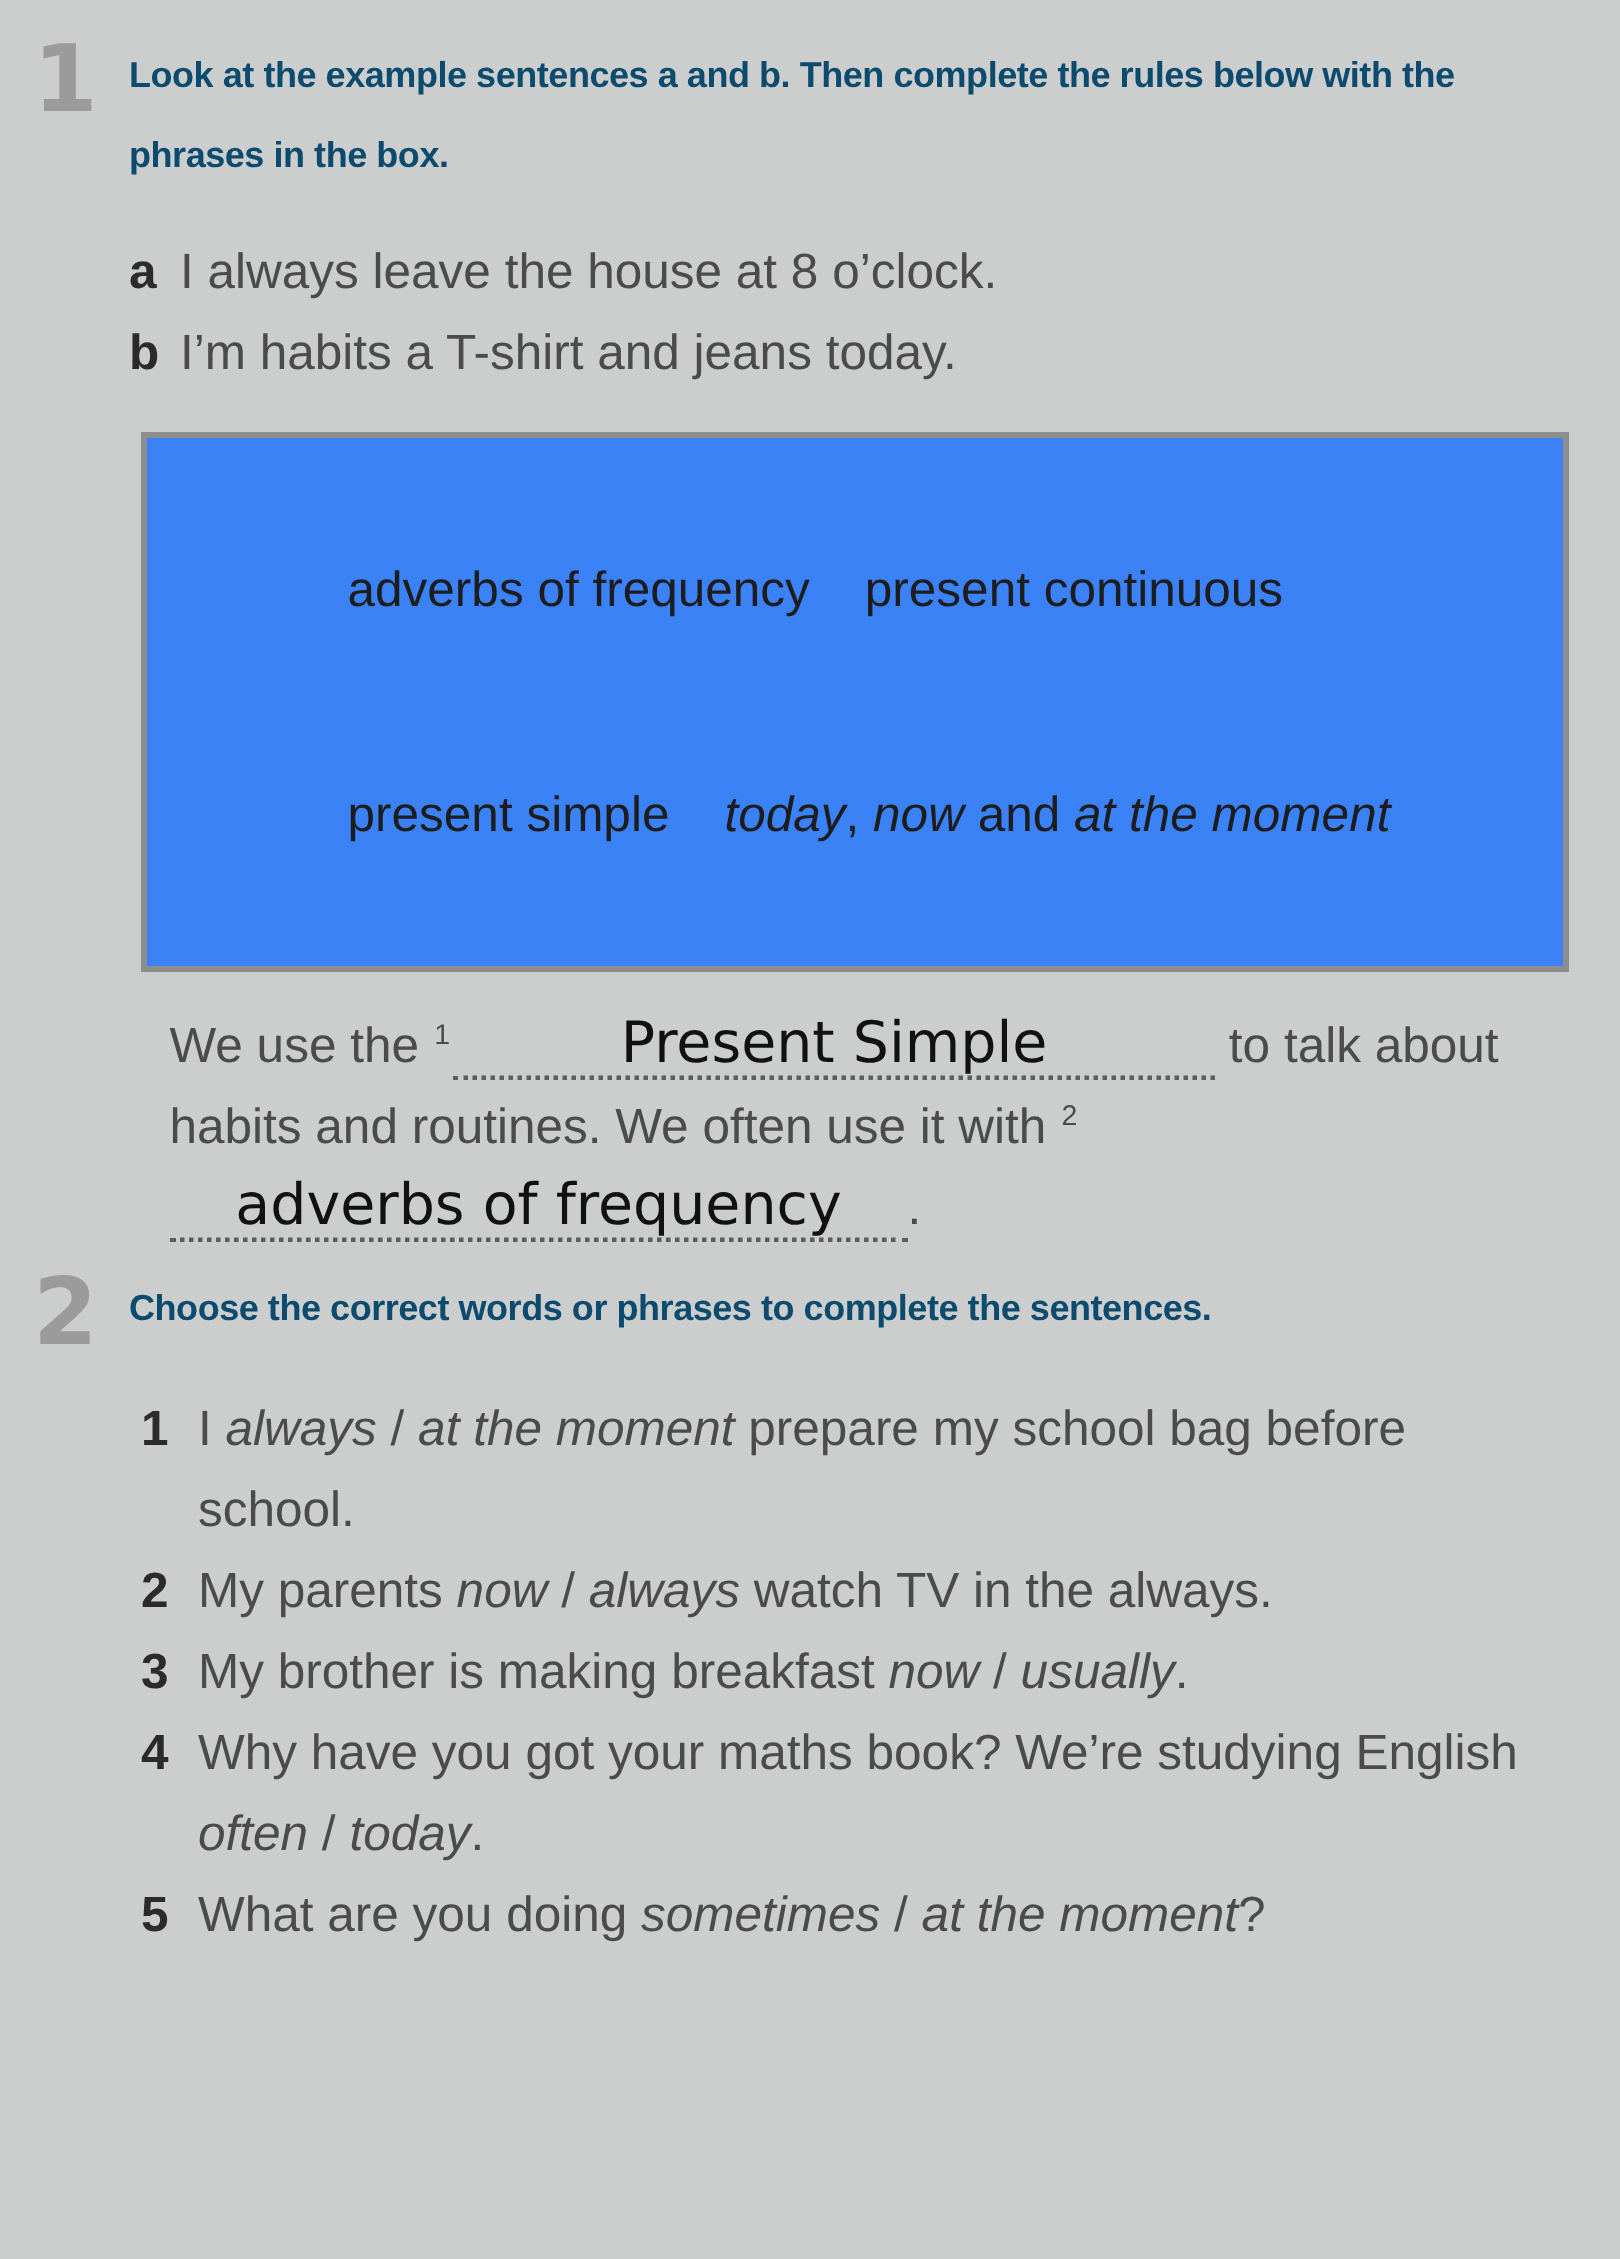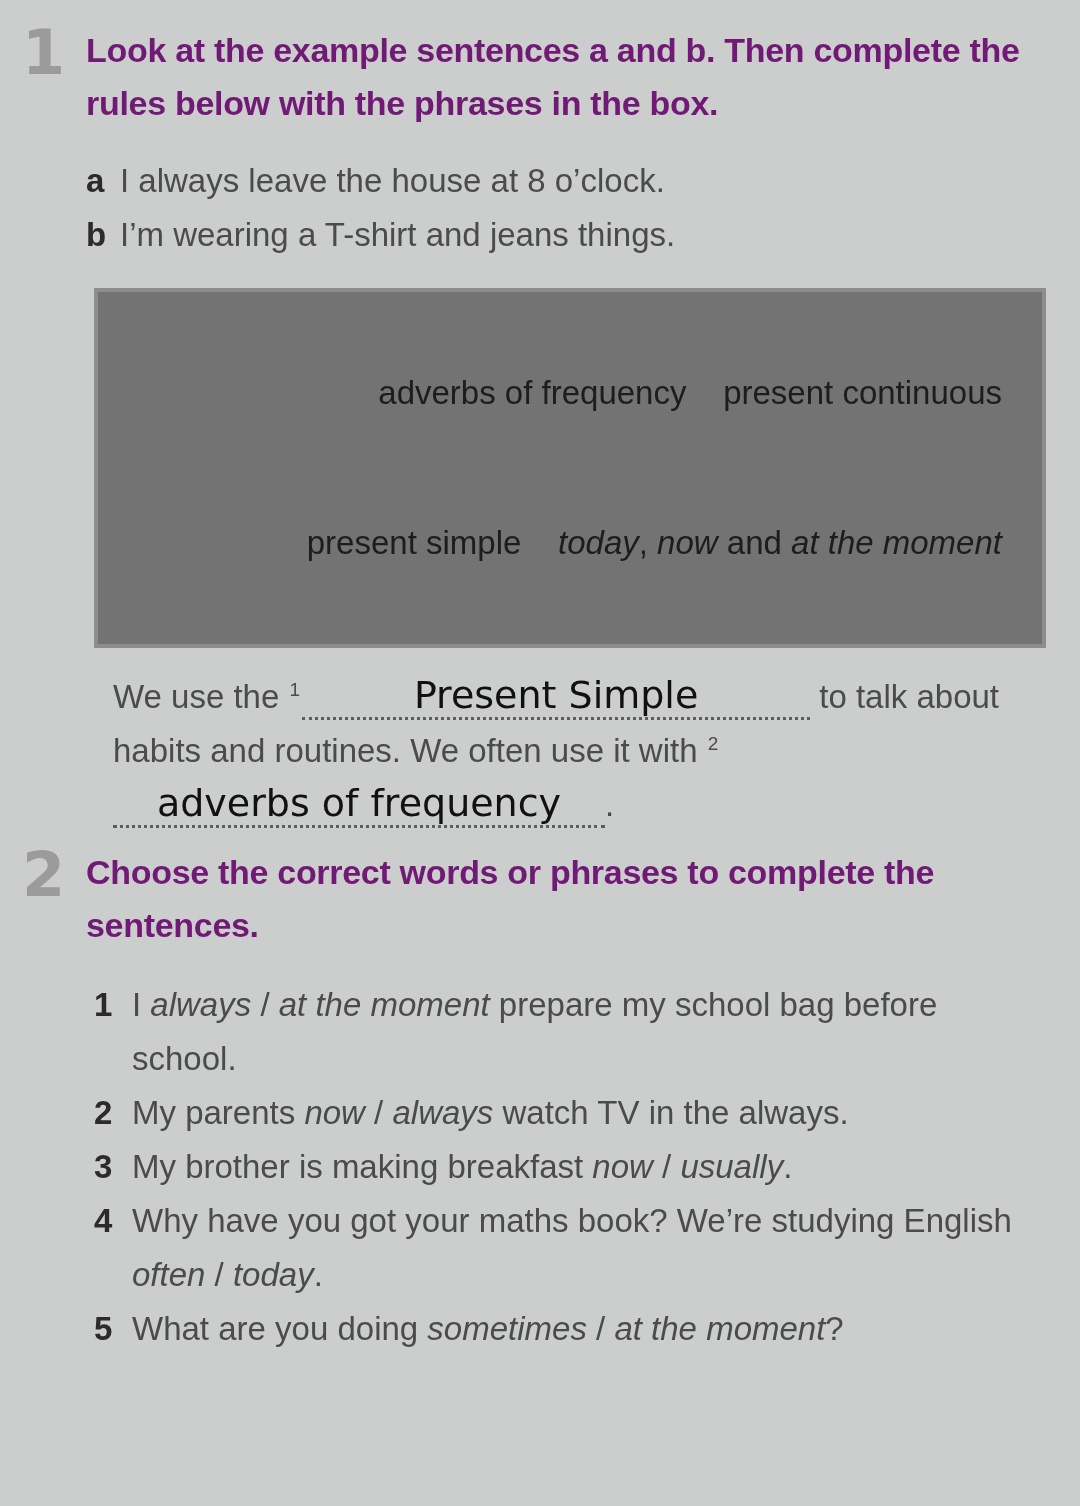--- a/index.html
+++ b/index.html
@@ -43,24 +43,24 @@
     letter-spacing: -1px;
     user-select: none;
   }
 
   .ex-body {
     flex: 1 1 auto;
     padding-right: 34px;
   }
 
   .ex-title {
-    font-size: 34px;
+    font-size: 24px;
     line-height: 53px;
     font-weight: bold;
-    color: #701a75;
+    color: #0c4a6e;
     font-family: "Liberation Sans", sans-serif;
     letter-spacing: -0.3px;
   }
 
   
   .examples {
     margin-top: 24px;
   }
   .example-row {
     display: flex;
@@ -79,22 +79,21 @@
     flex: 1 1 auto;
   }
 
   
   .word-box {
     margin: 26px 0 0 8px;
     width: 952px;
     box-sizing: border-box;
     border: 4px solid #8d8d8d;
     padding: 26px 40px 26px 42px;
-    background: #737373;
-    text-align: right;
+    background: #3b82f6;
   }
   .word-box-line {
     font-size: 33px;
     line-height: 50px;
     color: #1d1d1d;
     white-space: pre;
   }
   .word-box-line .ital {
     font-style: italic;
   }
@@ -174,21 +173,21 @@
 
       <div class="ex-title">Look at the example sentences a and b. Then complete the rules below with the phrases in the box.</div>
 
       <div class="examples">
         <div class="example-row">
           <span class="example-label">a</span>
           <span class="example-text">I always leave the house at 8 o’clock.</span>
         </div>
         <div class="example-row">
           <span class="example-label">b</span>
-          <span class="example-text">I’m wearing a T-shirt and jeans things.</span>
+          <span class="example-text">I’m habits a T-shirt and jeans today.</span>
         </div>
       </div>
 
       <div class="word-box">
         <div class="word-box-line">
           <span>adverbs of frequency    present continuous</span>
         </div>
         <div class="word-box-line">
           <span>present simple    </span><span class="ital">today</span><span>, </span><span class="ital">now</span><span> and </span><span class="ital">at the moment</span>
         </div>

